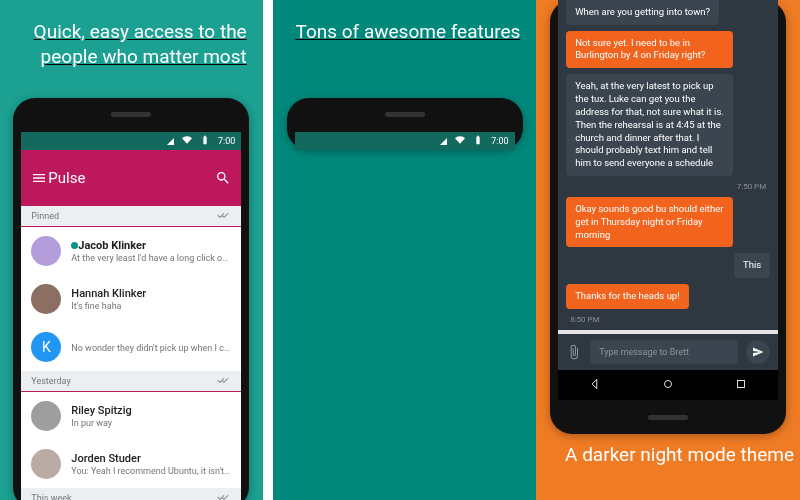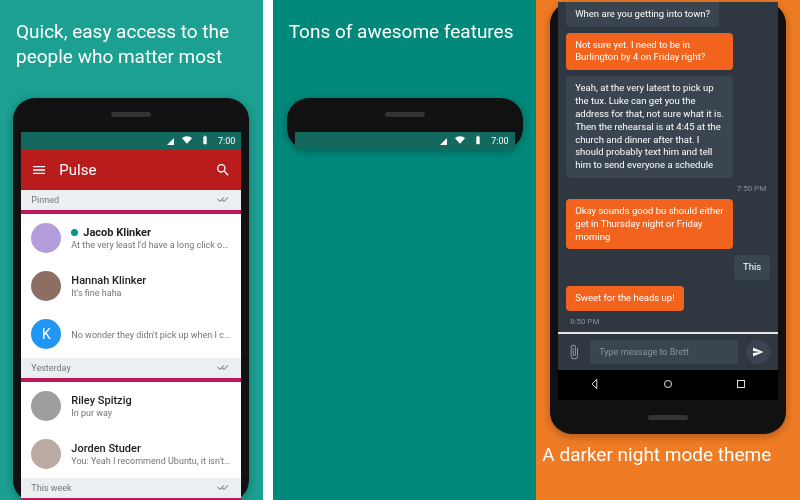--- a/index.html
+++ b/index.html
@@ -1,60 +1,60 @@
 <!DOCTYPE html>
 <html><head>
 <meta charset="utf-8">
 <style>
 * { box-sizing: border-box; margin: 0; padding: 0; }
 body { font-family: -apple-system, Roboto, "Helvetica Neue", Arial, sans-serif; width: 800px; height: 500px; overflow: hidden; display: flex; }
-.panel { height: 500px; position: relative; padding: 16px 10px 16px; }
+.panel { height: 500px; position: relative; padding: 16px 10px 16px; text-decoration: underline; }
 .panel-1 { width: 266px; background: #1ba091; }
 .panel-2 { width: 267px; background: #00897b; margin-left: 10px; }
 .panel-3 { width: 267px; background: #ef7b24; }
-.tagline { color: #fff; font-size: 19px; line-height: 1.3; text-align: left; padding: 4px 6px 12px; }
+.tagline { color: #fff; font-size: 19px; line-height: 1.3; text-align: right; padding: 4px 6px 12px; }
 .panel-3 .tagline { position: absolute; bottom: 20px; left: 0; right: 0; }
 .phone { position: absolute; left: 50%; transform: translateX(-50%); width: 236px; background: #111; border-radius: 22px; padding: 34px 8px 0; box-shadow: 0 2px 8px rgba(0,0,0,.3); }
 .panel-1 .phone, .panel-2 .phone { top: 98px; }
 .panel-3 .phone { bottom: 66px; padding: 0 8px 34px; }
 .screen { background: #fafafa; height: 100%; overflow: hidden; }
 .panel-3 .screen { background: #2f3841; }
 .statusbar { height: 18px; background: #14695f; color: #fff; display: flex; align-items: center; justify-content: flex-end; gap: 8px; padding: 0 6px; font-size: 9px; }
 .sb-icon { display: inline-block; }
 .tri { width:0;height:0;border-left:7px solid transparent;border-bottom:7px solid #fff; }
 .wifi svg, .batt svg { width:10px;height:10px;fill:#fff; }
-.appbar { height: 40px; background: #b91c1c; color: #fff; display: flex; align-items: center; padding: 0 10px; gap: 12px; }
+.appbar { height: 56px; background: #be185d; color: #fff; display: flex; align-items: center; padding: 0 10px; gap: 1px; }
 .appbar .title { font-size: 15px; flex: 1; }
 .icon { display:inline-flex; align-items:center; justify-content:center; }
 .icon svg { width:16px; height:16px; fill: currentColor; }
-.section-header { background: #eceff1; color: #757575; font-size: 9px; padding: 4px 10px; display:flex; align-items:center; justify-content:space-between; border-bottom:4px solid #be185d; }
+.section-header { background: #eceff1; color: #757575; font-size: 9px; padding: 4px 10px; display:flex; align-items:center; justify-content:space-between; border-bottom:1px solid #be185d; }
 .checks svg { width:14px; height:10px; fill:#9e9e9e; }
 .conv { display:flex; align-items:center; gap:10px; padding:9px 10px; background:#fff; }
 .avatar { width:30px; height:30px; border-radius:50%; flex-shrink:0; }
 .conv-text { flex:1; min-width:0; }
-.conv-name { font-size:11px; color:#212121; font-weight:500; display:flex; align-items:center; gap:5px; }
+.conv-name { font-size:11px; color:#212121; font-weight:500; display:flex; align-items:center; }
 .dot { width:7px; height:7px; border-radius:50%; background:#009688; }
 .conv-preview { font-size:9px; color:#757575; white-space:nowrap; overflow:hidden; text-overflow:ellipsis; margin-top:1px; }
 .letter-av { display:flex; align-items:center; justify-content:center; color:#fff; font-size:14px; }
 
 
 .drawer-wrap { position:relative; height: calc(100% - 18px); }
 .drawer { position:absolute; left:0; top:0; bottom:0; width:188px; background:#fff; box-shadow: 2px 0 6px rgba(0,0,0,.25); z-index:2; }
 .backdrop { position:absolute; left:0; right:0; top:0; bottom:0; background:#fafafa; }
 
 
 .chat { display:flex; flex-direction:column; height:100%; }
 .msgs { flex:1; padding:6px 8px; display:flex; flex-direction:column; gap:6px; overflow:hidden; }
 .bubble { max-width:82%; padding:6px 9px; border-radius:4px; font-size:9.5px; line-height:1.35; color:#fff; }
 .in { background:#3a454f; align-self:flex-start; }
 .out { background:#f2631e; align-self:flex-start; }
 .right { align-self:flex-end; }
 .ts { font-size:8px; color:#888f96; padding:0 4px; }
 .ts.right { align-self:flex-end; }
-.composer { display:flex; align-items:center; gap:8px; padding:6px 8px; border-top:2px solid #e5e5e5; }
+.composer { display:flex; align-items:center; gap:8px; padding:6px 8px; border-top:4px solid #e5e5e5; }
 .composer .field { flex:1; background:#3a454f; border-radius:3px; color:#8b959e; font-size:9px; padding:7px 9px; }
 .send { width:24px; height:24px; border-radius:50%; background:#3a454f; display:flex; align-items:center; justify-content:center; }
 .send svg { width:12px; height:12px; fill:#fff; }
 .navbar { height:30px; background:#000; display:flex; align-items:center; justify-content:space-around; }
 .navbar svg { width:14px; height:14px; fill:#fff; }
 .speaker { position:absolute; top:14px; left:50%; transform:translateX(-50%); width:40px; height:5px; background:#333; border-radius:3px; }
 .panel-3 .speaker { top:auto; bottom:14px; }
 </style>
 </head>
 <body>
@@ -187,21 +187,21 @@
   <div class="phone">
     <div class="screen">
       <div class="chat">
         <div class="msgs" id="p3-msgs">
             <div class="bubble in" style="border-top-left-radius: 0px; border-top-right-radius: 0px; margin-top: -6px;">When are you getting into town?</div>
             <div class="bubble out">Not      sure yet. I need to be in Burlington by 4 on Friday right?</div>
             <div class="bubble in">Yeah, at the very latest to pick up the tux. Luke can get you the address for that, not sure what it is. Then the rehearsal is at 4:45 at the church and dinner after that. I should probably text him and tell him to send everyone a schedule</div>
             <div class="ts right">7:50 PM</div>
             <div class="bubble out">Okay sounds good bu should either get in Thursday night or Friday morning</div>
             <div class="bubble in right">This</div>
-            <div class="bubble out">Sweet for the heads up!</div>
+            <div class="bubble out">Thanks for the heads up!</div>
             <div class="ts">8:50 PM</div>
           </div>
         <div class="composer">
           <span class="icon" style="color:#8b959e">
               <svg viewBox="0 0 24 24">
                 <path d="M16.5 6v11.5a4 4 0 0 1-8 0V5a2.5 2.5 0 0 1 5 0v10.5a1 1 0 0 1-2 0V6h-1.5v9.5a2.5 2.5 0 0 0 5 0V5a4 4 0 0 0-8 0v12.5a5.5 5.5 0 0 0 11 0V6z"></path>
               </svg>
             </span>
           <div class="field">Type message to Brett</div>
           <div class="send">

